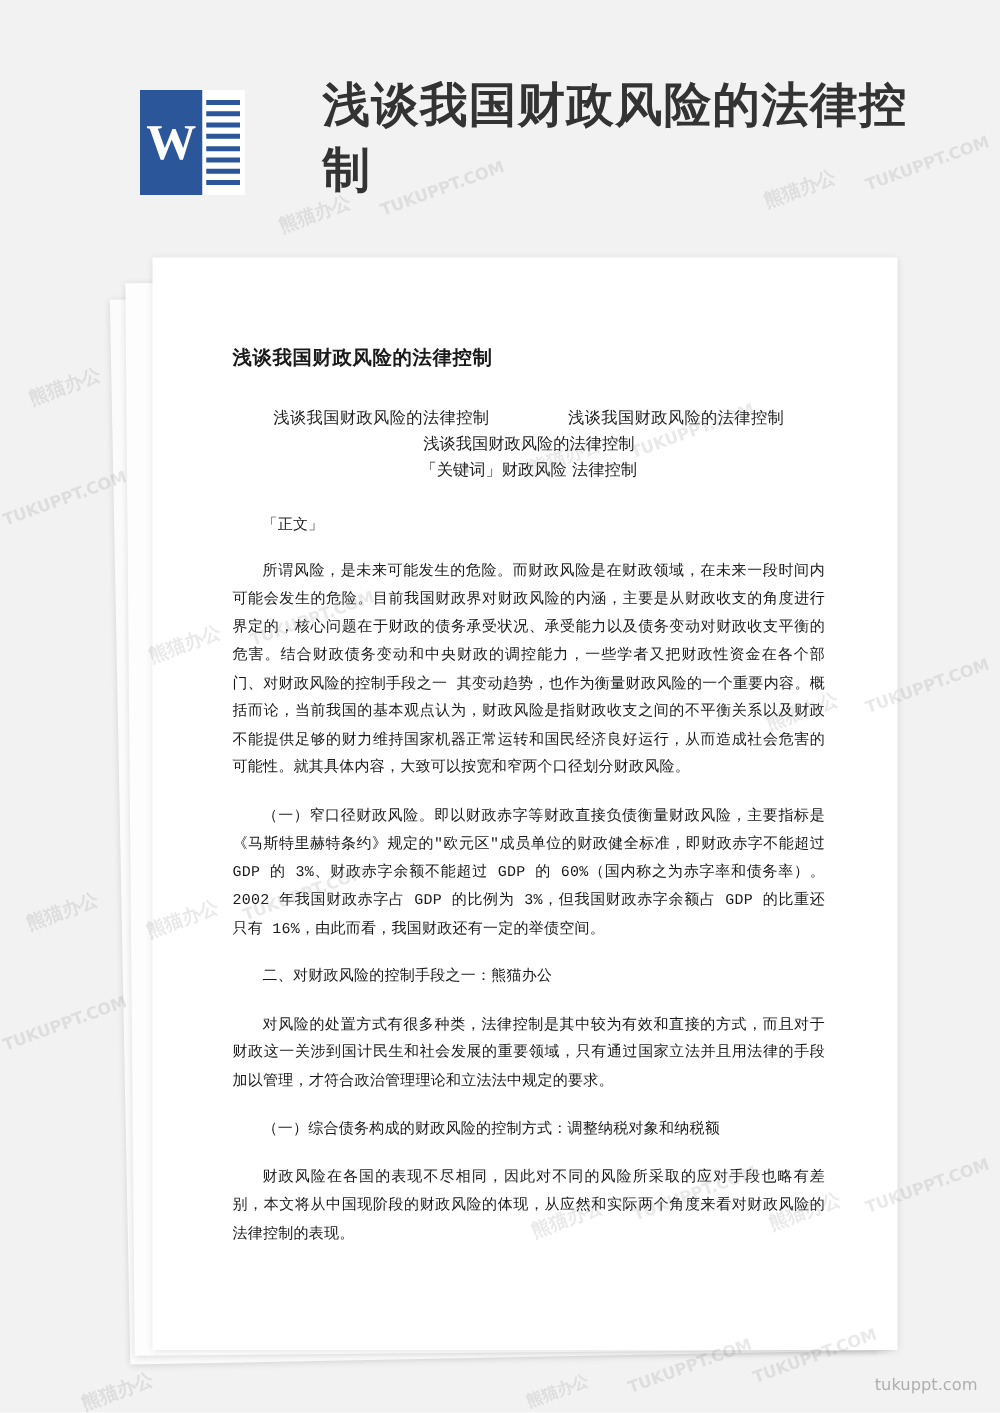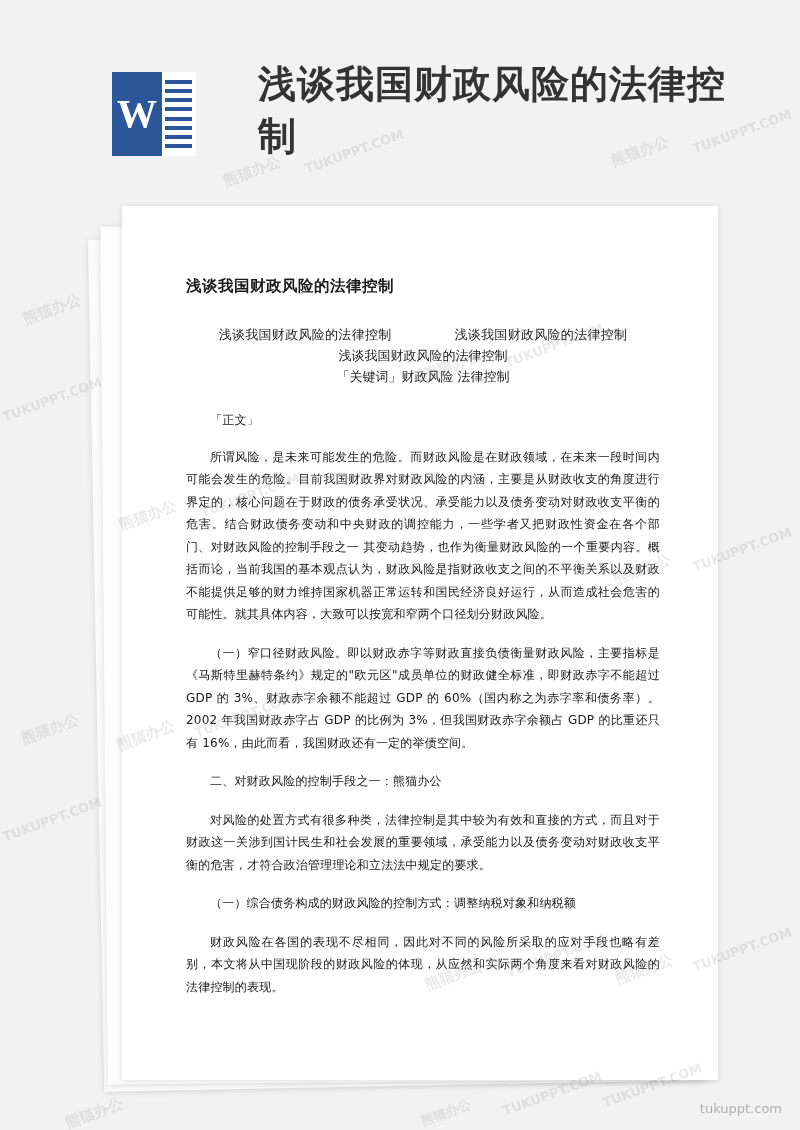--- a/index.html
+++ b/index.html
@@ -145,20 +145,21 @@
   p.body {
     font-size: 12px;
     line-height: 22.5px;
     margin: 0 0 16px 0;
     text-align: justify;
     text-justify: inter-ideograph;
     letter-spacing: 0.2px;
   }
   p.indent {
     text-indent: 2em;
+    font-family: Liberation Mono, monospace;
   }
   p.tight {
     margin-bottom: 14px;
   }
 
   
   .wm {
     position: absolute;
     color: rgba(120,120,120,0.16);
     font-size: 15px;
@@ -215,21 +216,21 @@
           <span>浅谈我国财政风险的法律控制</span>
         </div>
         <div>浅谈我国财政风险的法律控制</div>
         <div>「关键词」财政风险 法律控制</div>
       </div>
 
       <p class="body indent tight">「正文」</p>
       <p class="body indent">所谓风险，是未来可能发生的危险。而财政风险是在财政领域，在未来一段时间内可能会发生的危险。目前我国财政界对财政风险的内涵，主要是从财政收支的角度进行界定的，核心问题在于财政的债务承受状况、承受能力以及债务变动对财政收支平衡的危害。结合财政债务变动和中央财政的调控能力，一些学者又把财政性资金在各个部门、对财政风险的控制手段之一 其变动趋势，也作为衡量财政风险的一个重要内容。概括而论，当前我国的基本观点认为，财政风险是指财政收支之间的不平衡关系以及财政不能提供足够的财力维持国家机器正常运转和国民经济良好运行，从而造成社会危害的可能性。就其具体内容，大致可以按宽和窄两个口径划分财政风险。</p>
       <p class="body indent">（一）窄口径财政风险。即以财政赤字等财政直接负债衡量财政风险，主要指标是《马斯特里赫特条约》规定的"欧元区"成员单位的财政健全标准，即财政赤字不能超过 GDP 的 3%、财政赤字余额不能超过 GDP 的 60%（国内称之为赤字率和债务率）。2002 年我国财政赤字占 GDP 的比例为 3%，但我国财政赤字余额占 GDP 的比重还只有 16%，由此而看，我国财政还有一定的举债空间。</p>
       <p class="body indent">二、对财政风险的控制手段之一：熊猫办公</p>
-      <p class="body indent">对风险的处置方式有很多种类，法律控制是其中较为有效和直接的方式，而且对于财政这一关涉到国计民生和社会发展的重要领域，承受能力以及债务变动对财政收支平衡的危害，才符合政治管理理论和立法法中规定的要求。</p>
+      <p class="body indent">对风险的处置方式有很多种类，法律控制是其中较为有效和直接的方式，而且对于财政这一关涉到国计民生和社会发展的重要领域，只有通过国家立法并且用法律的手段加以管理，才符合政治管理理论和立法法中规定的要求。</p>
       <p class="body indent">（一）综合债务构成的财政风险的控制方式：调整纳税对象和纳税额</p>
       <p class="body indent">财政风险在各国的表现不尽相同，因此对不同的风险所采取的应对手段也略有差别，本文将从中国现阶段的财政风险的体现，从应然和实际两个角度来看对财政风险的法律控制的表现。</p>
     </div>
 
     <div class="wm" style="left:-4px; top:300px;">熊猫办公</div>
     <div class="wm wm-small" style="left:76px; top:282px;">TUKUPPT.COM</div>
     <div class="wm" style="left:-6px; top:520px;">熊猫办公</div>
     <div class="wm wm-small" style="left:70px; top:502px;">TUKUPPT.COM</div>
     <div class="wm" style="left:300px; top:150px;">熊猫办公</div>
     <div class="wm wm-small" style="left:380px; top:132px;">TUKUPPT.COM</div>

